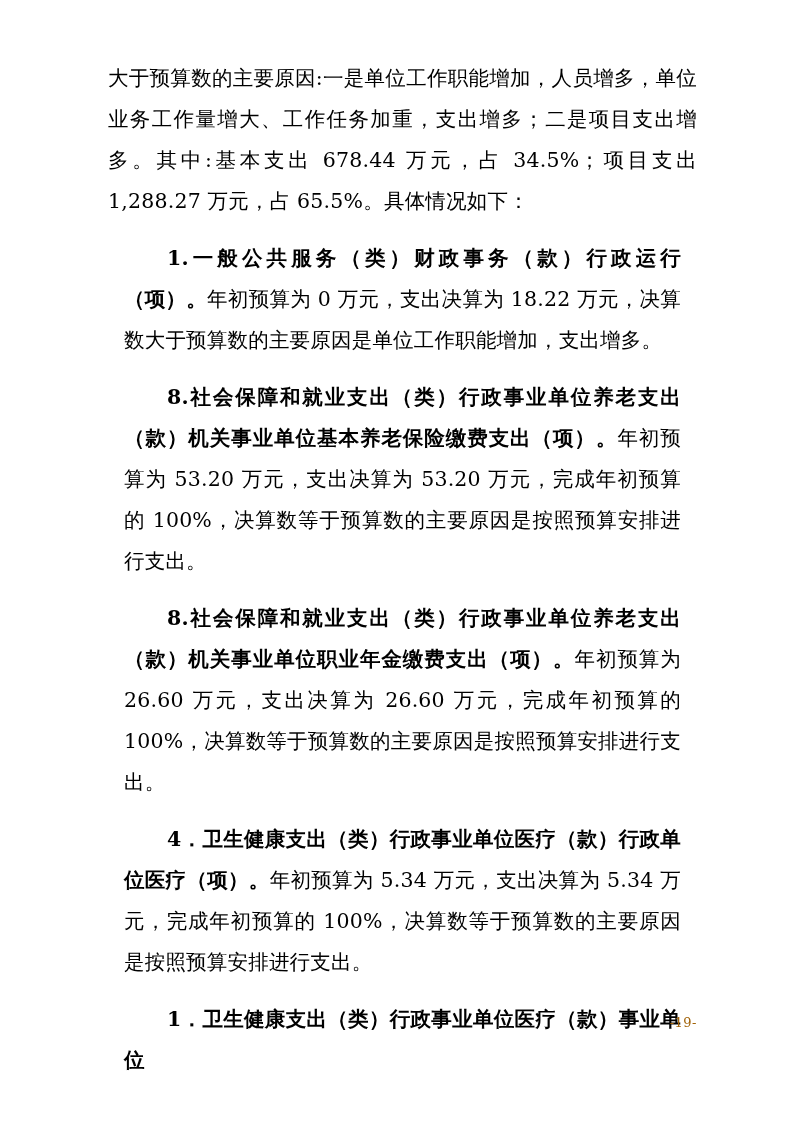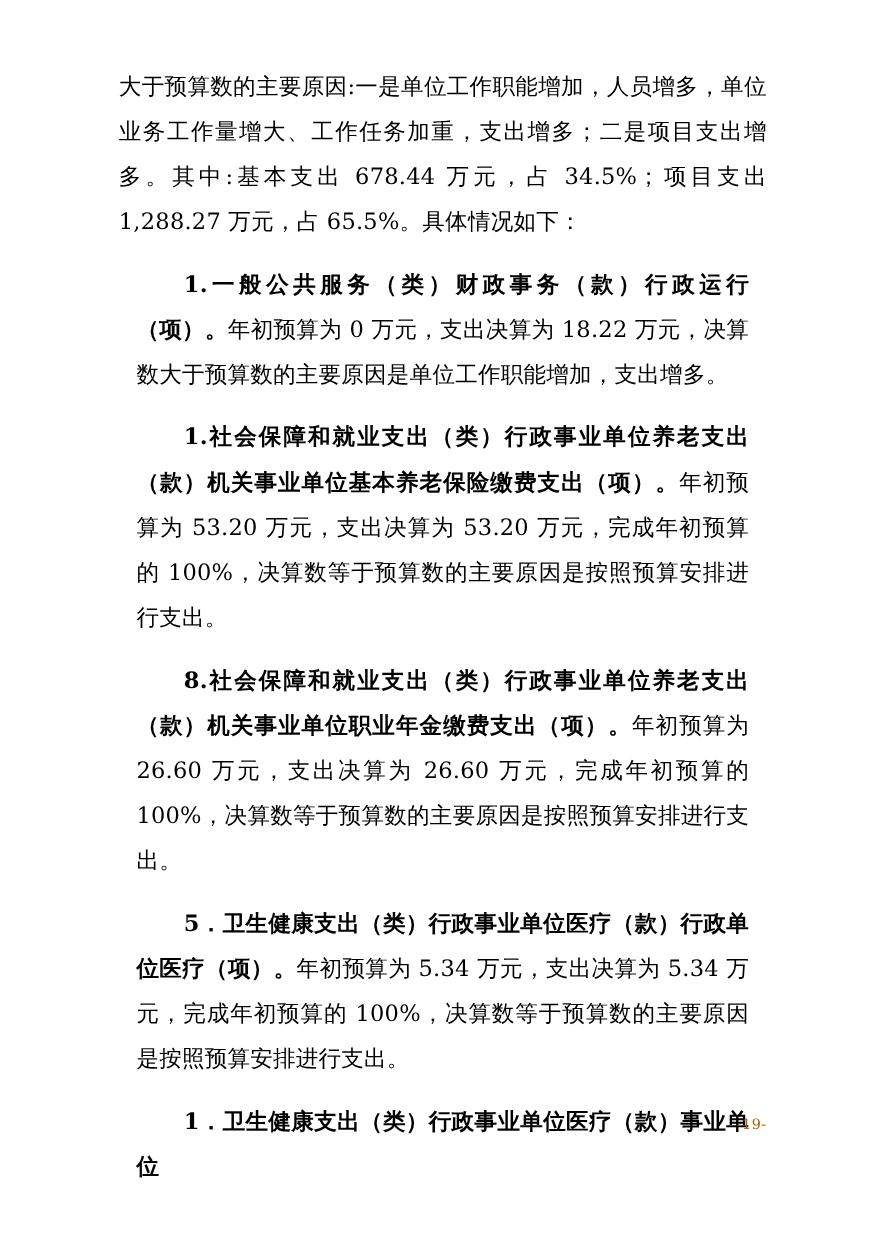--- a/index.html
+++ b/index.html
@@ -60,30 +60,30 @@
 
     <p class="para">
       <span>大于预算数的主要原因:一是单位工作职能增加，人员增多，单位业务工作量增大、工作任务加重，支出增多；二是项目支出增多。其中:基本支出 678.44 万元，占 34.5%；项目支出 1,288.27 万元，占 65.5%。具体情况如下：</span>
     </p>
 
     <p class="indent">
       <span class="bold">1.一般公共服务（类）财政事务（款）行政运行（项）。</span><span>年初预算为 0 万元，支出决算为 18.22 万元，决算数大于预算数的主要原因是单位工作职能增加，支出增多。</span>
     </p>
 
     <p class="indent">
-      <span class="bold">1.社会保障和就业支出（类）行政事业单位养老支出（款）机关事业单位基本养老保险缴费支出（项）。</span><span>年初预算为 53.20 万元，支出决算为 53.20 万元，完成年初预算的 100%，决算数等于预算数的主要原因是按照预算安排进行支出。</span>
+      <span class="bold">8.社会保障和就业支出（类）行政事业单位养老支出（款）机关事业单位基本养老保险缴费支出（项）。</span><span>年初预算为 53.20 万元，支出决算为 53.20 万元，完成年初预算的 100%，决算数等于预算数的主要原因是按照预算安排进行支出。</span>
     </p>
 
     <p class="indent">
       <span class="bold">8.社会保障和就业支出（类）行政事业单位养老支出（款）机关事业单位职业年金缴费支出（项）。</span><span>年初预算为 26.60 万元，支出决算为 26.60 万元，完成年初预算的 100%，决算数等于预算数的主要原因是按照预算安排进行支出。</span>
     </p>
 
 
     <p class="indent">
-      <span class="bold">5．卫生健康支出（类）行政事业单位医疗（款）行政单位医疗（项）。</span><span>年初预算为 5.34 万元，支出决算为 5.34 万元，完成年初预算的 100%，决算数等于预算数的主要原因是按照预算安排进行支出。</span>
+      <span class="bold">4．卫生健康支出（类）行政事业单位医疗（款）行政单位医疗（项）。</span><span>年初预算为 5.34 万元，支出决算为 5.34 万元，完成年初预算的 100%，决算数等于预算数的主要原因是按照预算安排进行支出。</span>
     </p>
 
     <p class="indent">
       <span class="bold">1．卫生健康支出（类）行政事业单位医疗（款）事业单位</span><span></span>
     </p>
 
   </div>
   <div class="page-number">-19-</div>
 </div>
 

